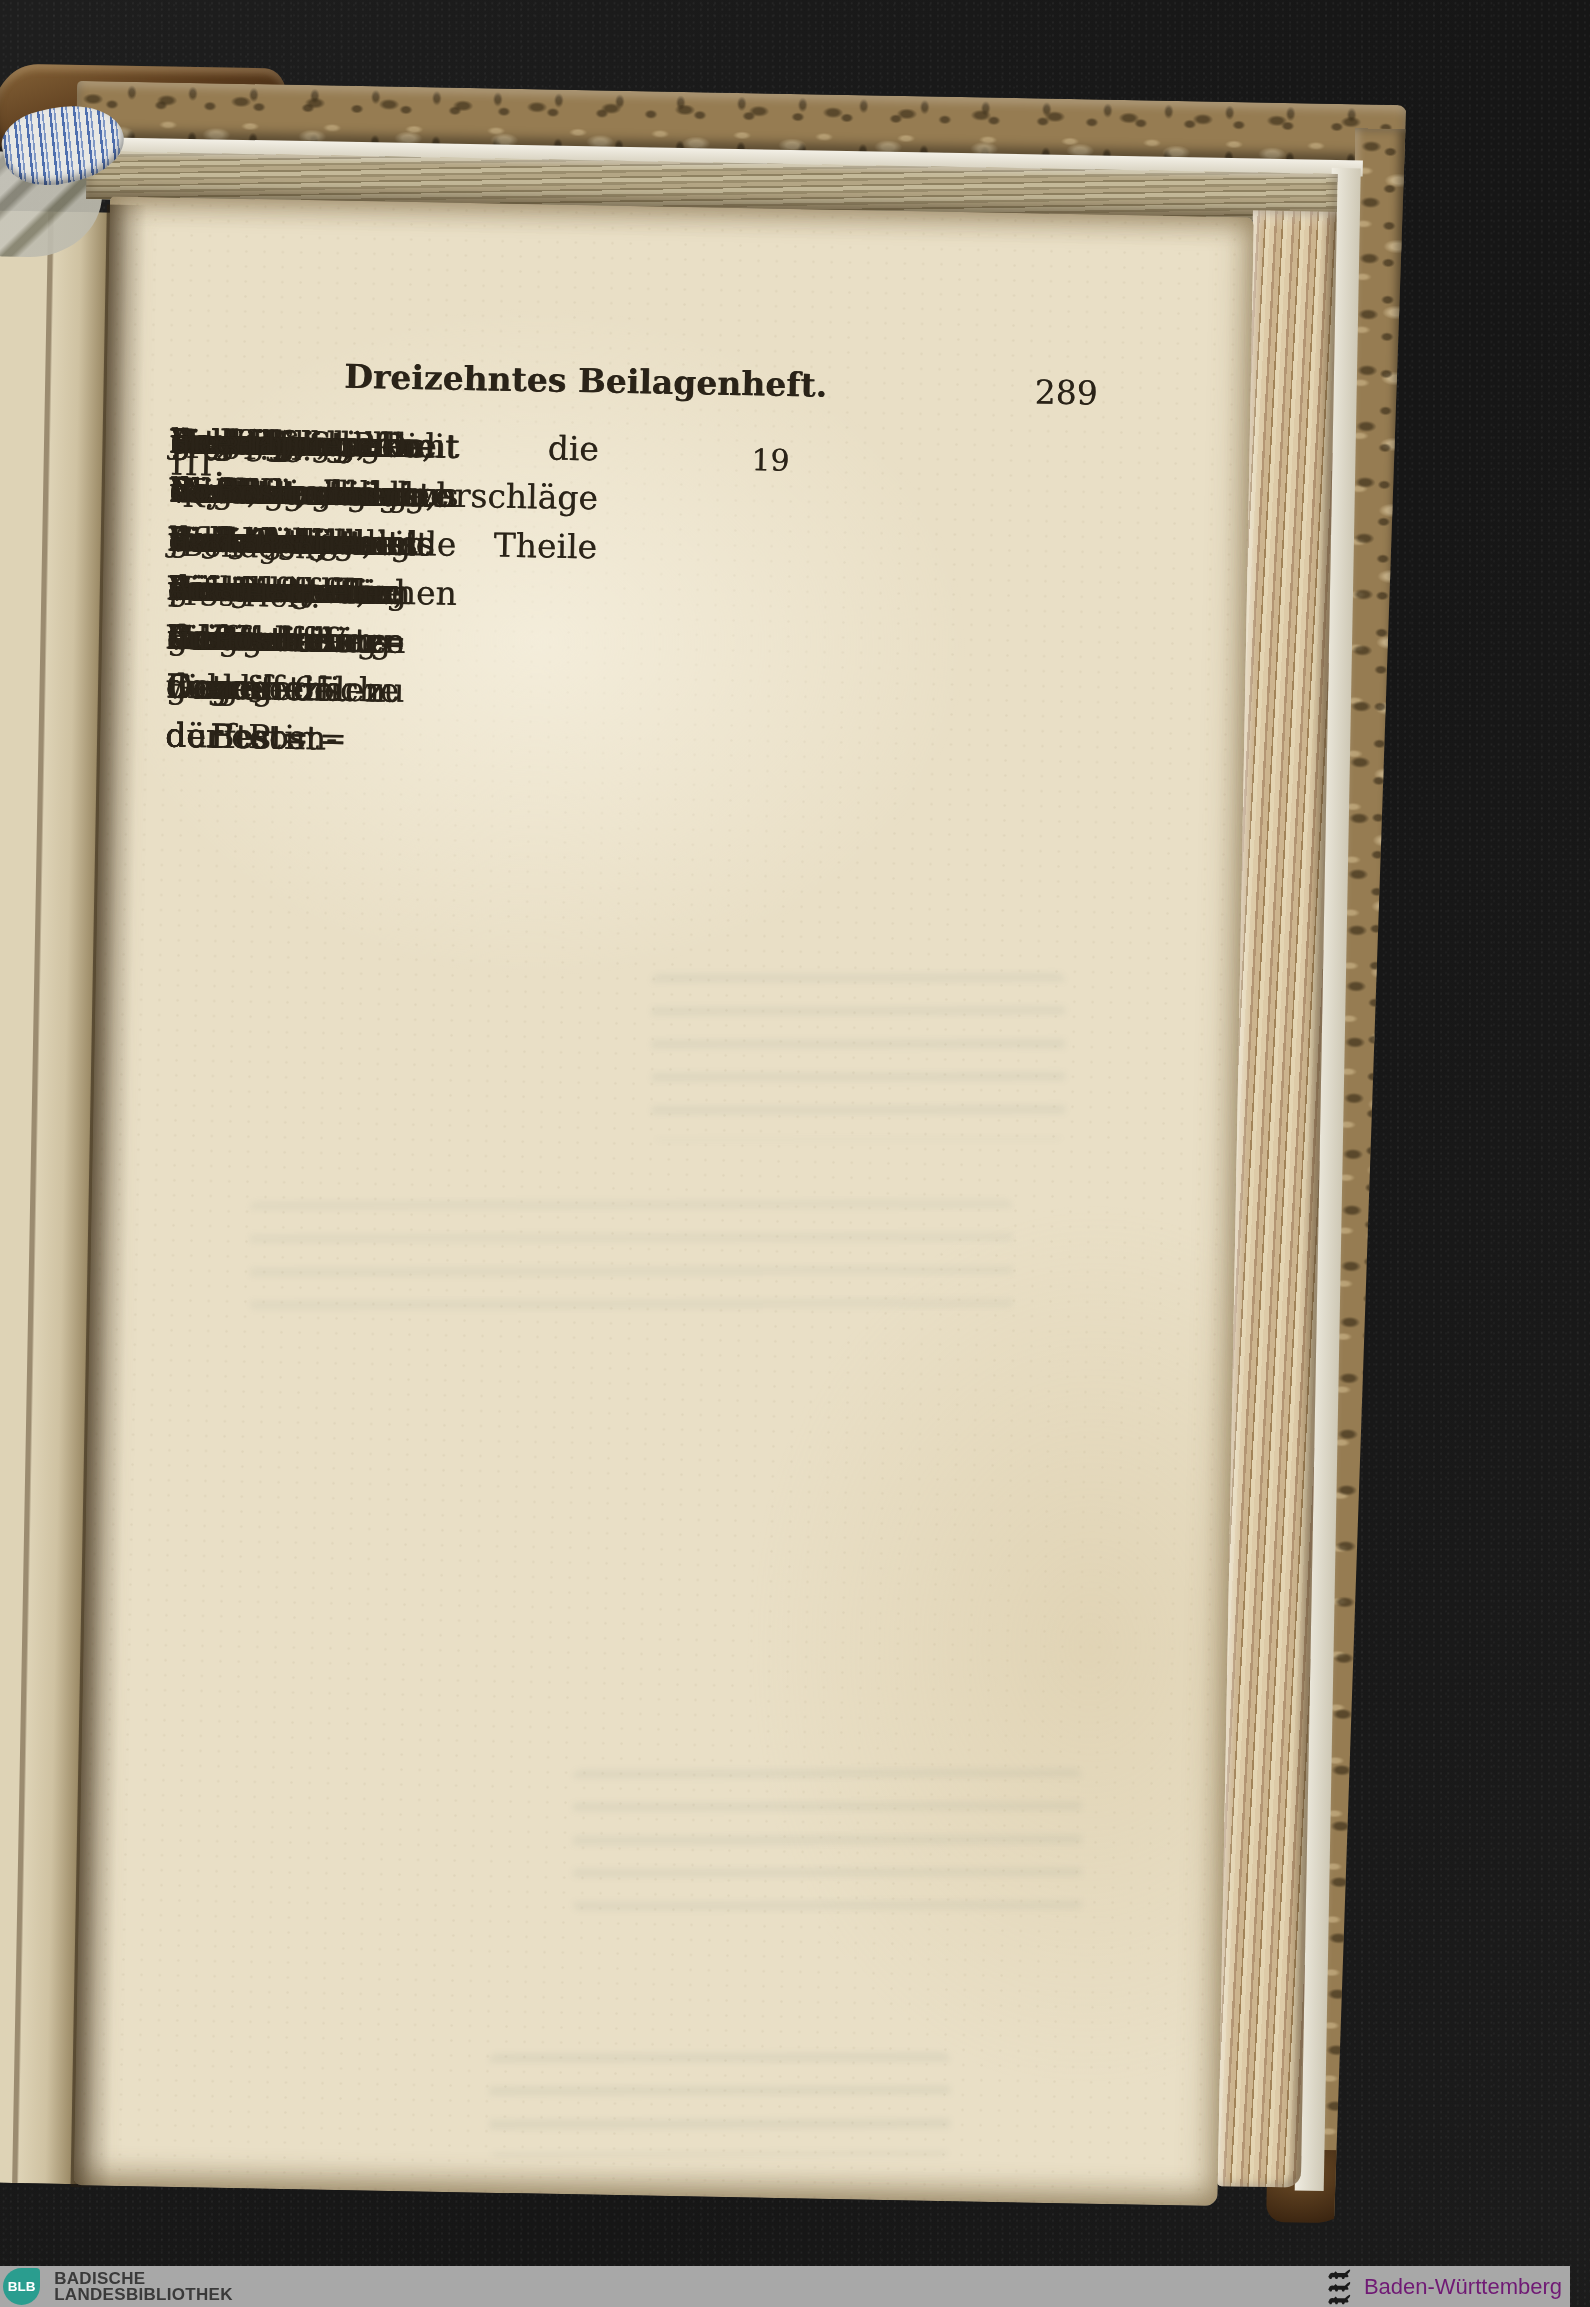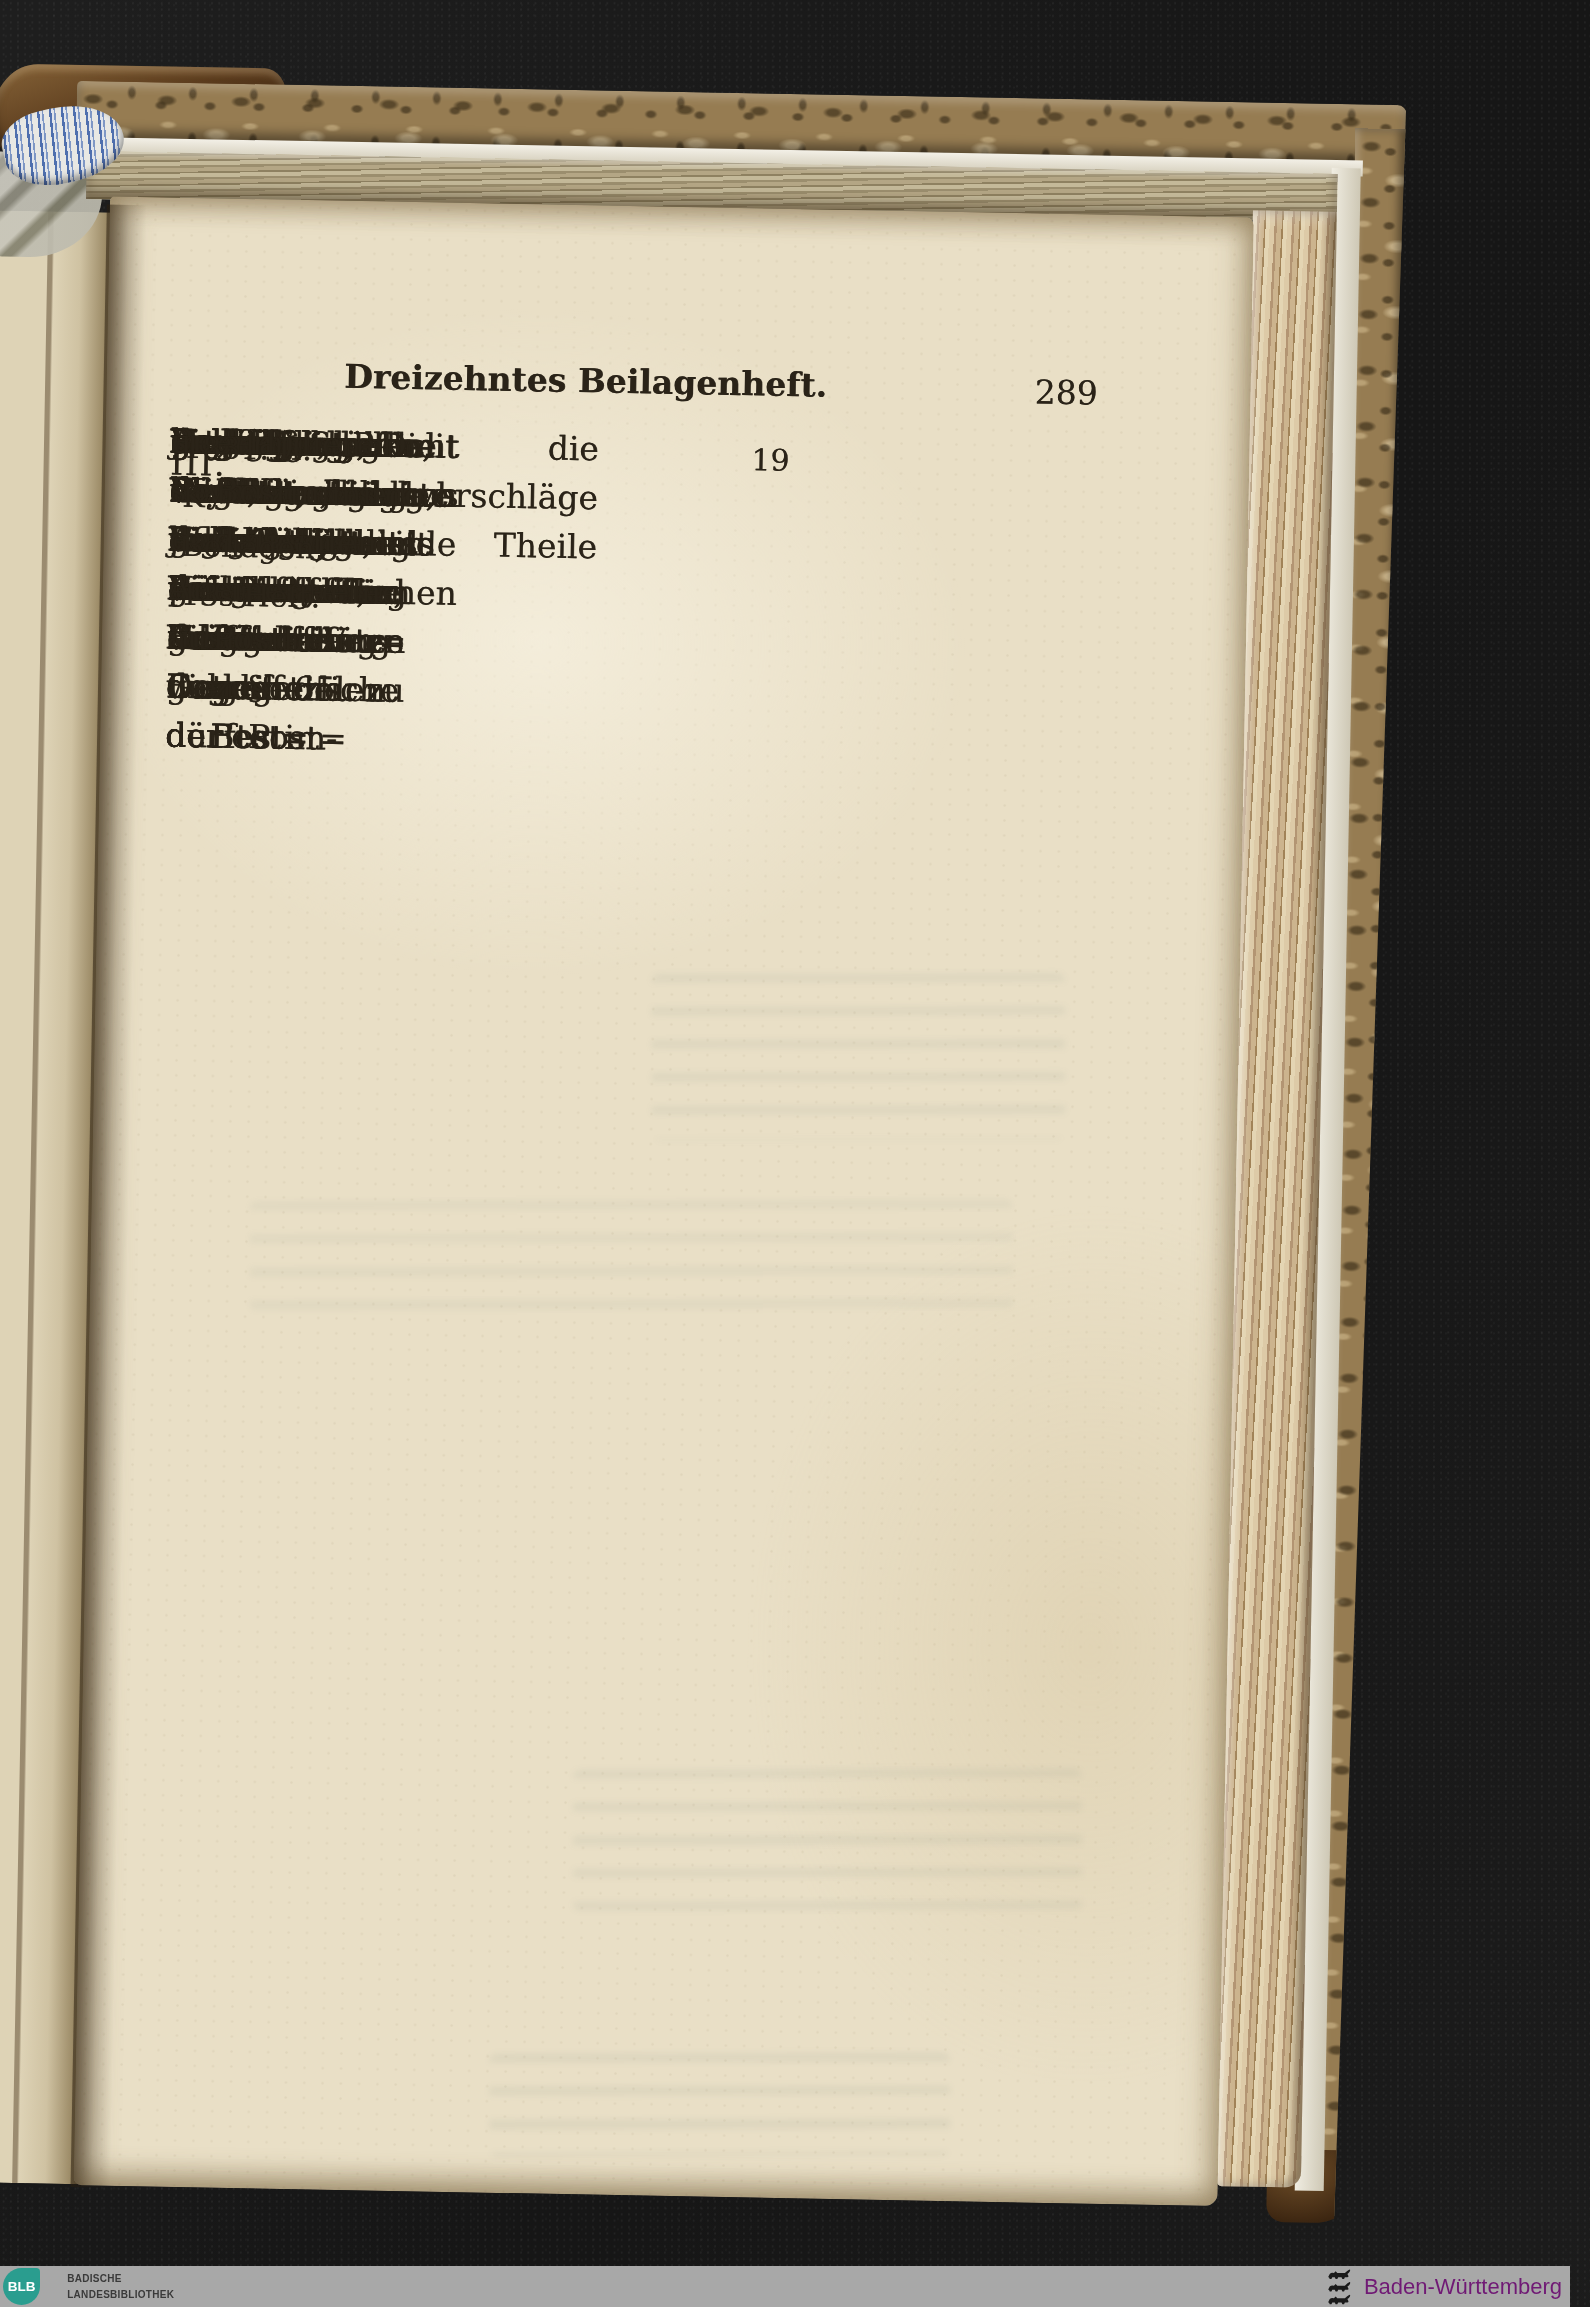--- a/index.html
+++ b/index.html
@@ -87,21 +87,21 @@
   .sp{letter-spacing:.17em;}
   .pg-footer{position:relative;margin-top:6.4px;font-size:30px;height:49px;}
   .sig{position:absolute;left:12.7px;}
   .sheet{position:absolute;left:581px;top:1.6px;}
   
   #bar{position:absolute;left:0;bottom:0;width:1570px;height:41px;background:#a8a8a8;
     display:flex;align-items:center;z-index:10;font-family:"Liberation Sans", sans-serif;}
   .blb-badge{width:37px;height:37px;margin-left:3.2px;border-radius:50% 10% 50% 50%;
     display:flex;align-items:center;justify-content:center;flex:none;
     color:#fff;font-weight:bold;font-size:13.5px;}
-  .blb-text{margin-left:27px;font-weight:bold;font-size:10px;line-height:16px;color:#3a3a3a;letter-spacing:0.3px;}
+  .blb-text{margin-left:14px;font-weight:bold;font-size:17px;line-height:16px;color:#3a3a3a;letter-spacing:0.3px;}
   .bar-right{margin-left:auto;display:flex;align-items:center;margin-right:8px;}
   .lions{width:30px;height:37px;margin-right:9.5px;flex:none;}
   .bw-label{font-size:22px;color:#701a75;}
 </style>
 </head>
 <body>
 
 <div id="stage">
 
   <div id="book">

